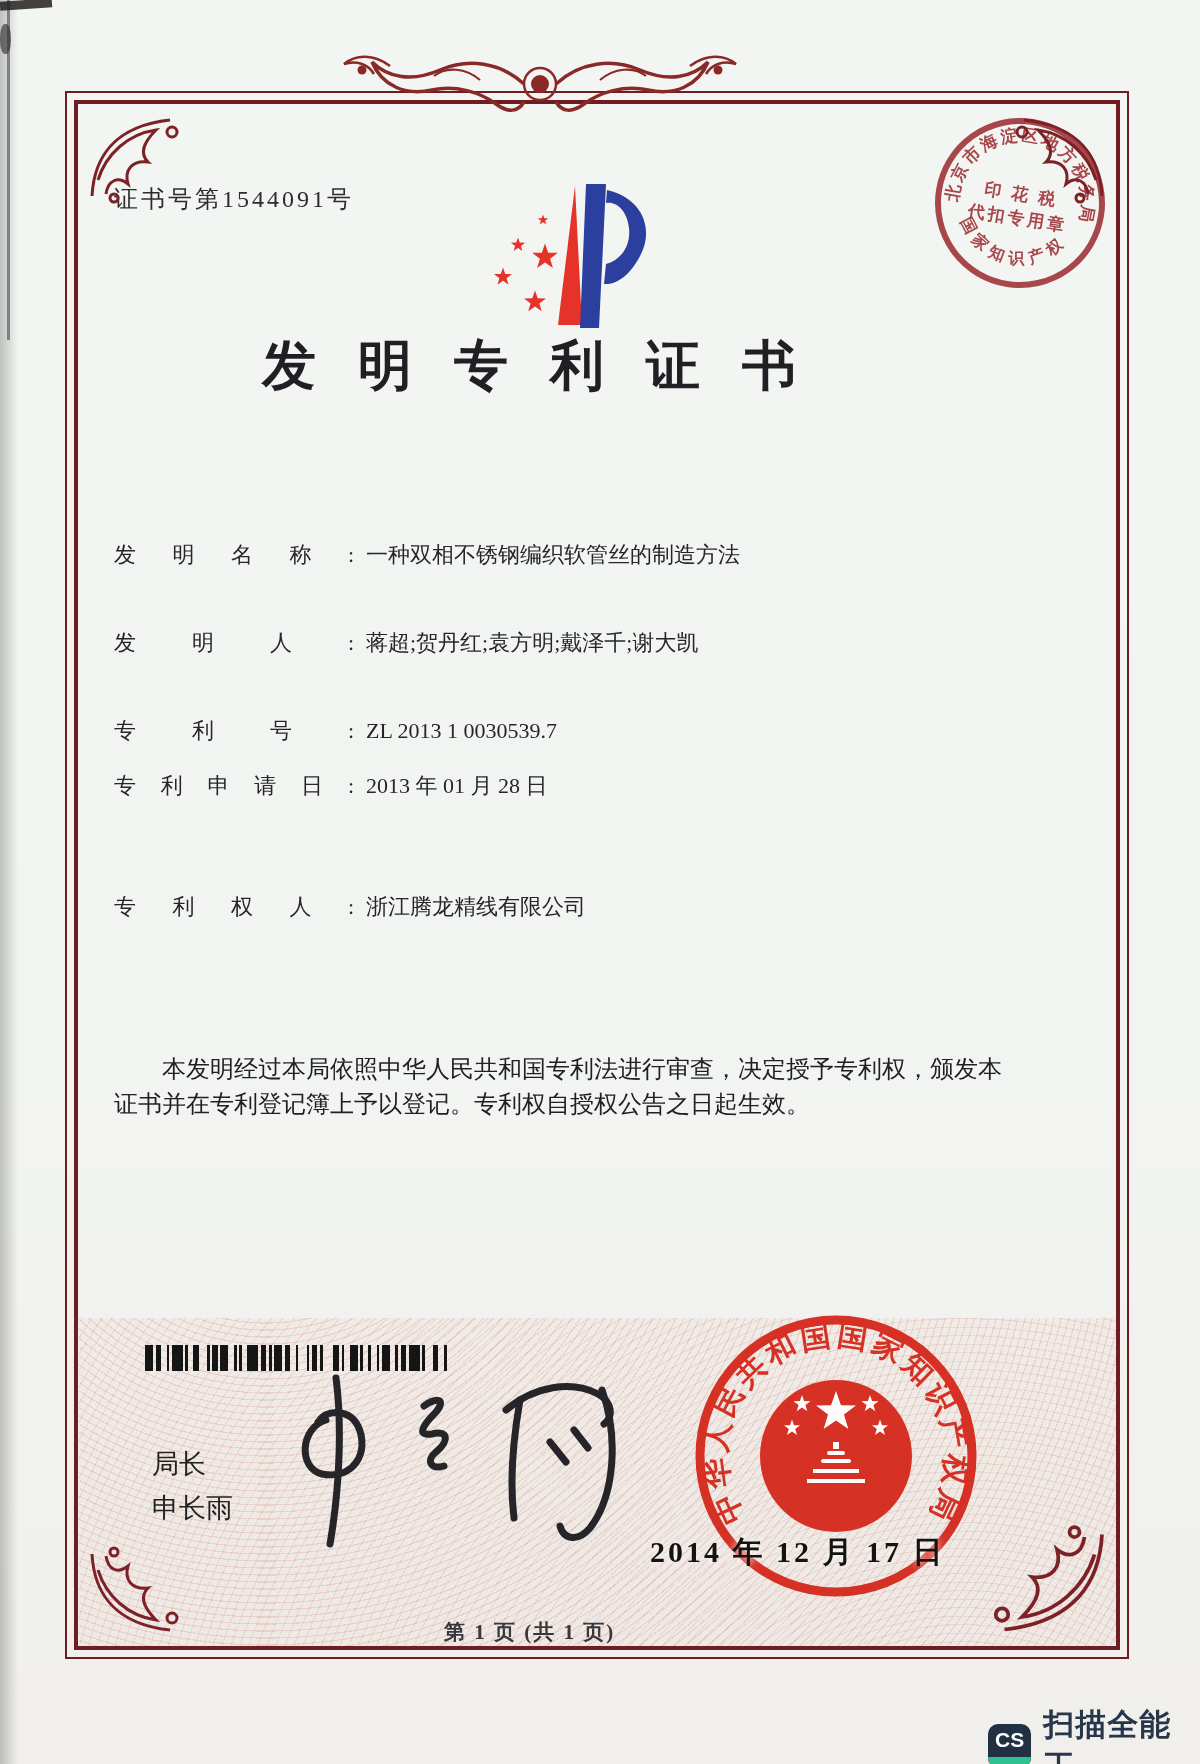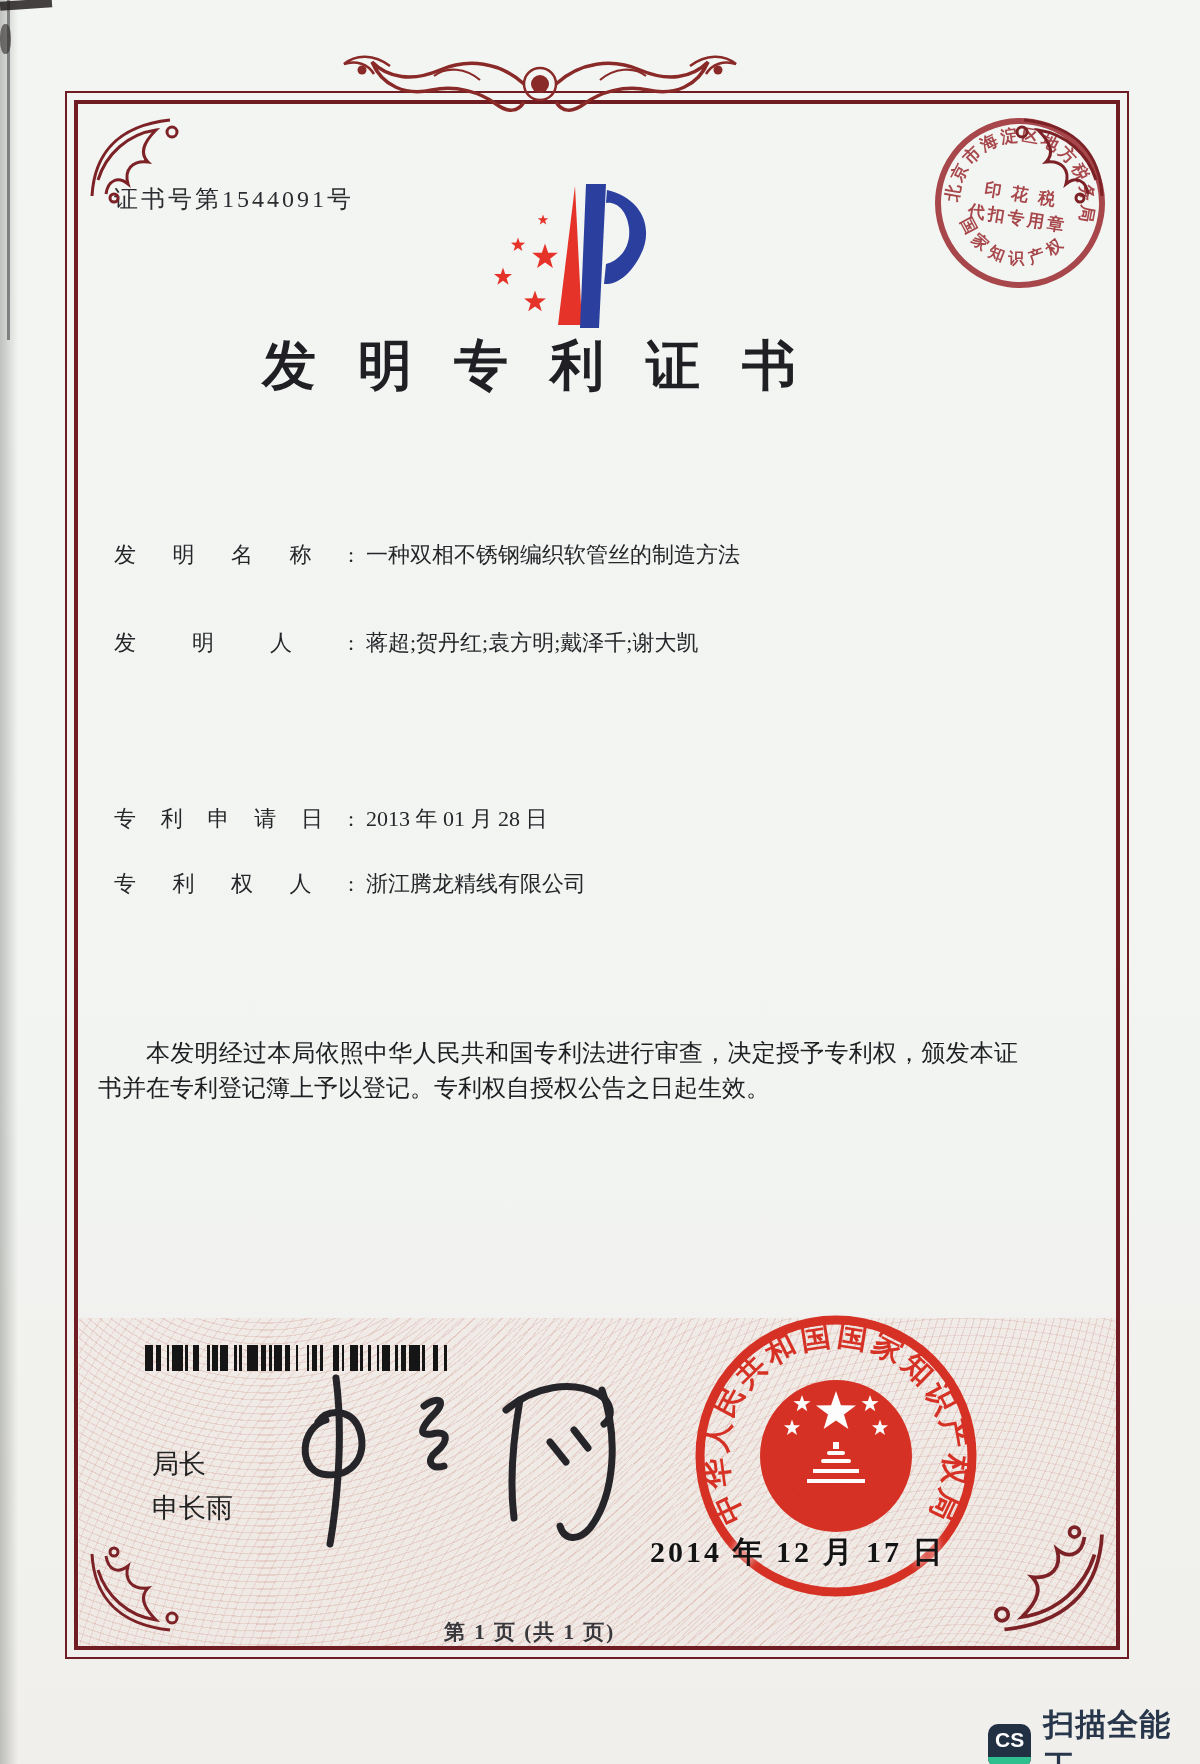--- a/index.html
+++ b/index.html
@@ -26,21 +26,21 @@
 
   .title{left:262px;top:330px;margin:0;font-size:54px;font-weight:600;
          letter-spacing:42px;color:#1f1f24;white-space:nowrap;}
 
   .row{left:114px;width:940px;font-size:22px;color:#26262a;white-space:nowrap;}
   .flabel{display:inline-block;width:240px;text-align:justify;text-align-last:justify;}
   .fvalue{margin-left:12px;}
 
   .paras{left:98px;top:1036px;width:920px;font-size:24px;line-height:34.5px;
          text-align:justify;color:#202024;}
-  .paras p{margin:0;text-indent:2em;}
+  .paras p{margin:16px;text-indent:2em;}
 
   .barcode{left:145px;top:1345px;width:310px;height:26px;display:flex;align-items:stretch;}
   .barcode div{flex:none;height:100%;}
 
   .post{left:152px;top:1446px;font-size:27px;color:#222;}
   .name{left:152px;top:1490px;font-size:27px;color:#222;font-family:Liberation Mono, monospace;}
 
   .sig{left:268px;top:1362px;}
 
   .seal-svg{left:686px;top:1306px;opacity:.95;}
@@ -109,24 +109,27 @@
   </svg>
 
   <h1 class="abs title">发明专利证书</h1>
 
   <div class="abs row" style="top:540px">
     <span class="flabel">发明名称:</span><span class="fvalue">一种双相不锈钢编织软管丝的制造方法</span>
   </div>
   <div class="abs row" style="top:628px">
     <span class="flabel">发明人:</span><span class="fvalue">蒋超;贺丹红;袁方明;戴泽千;谢大凯</span>
   </div>
-  <div class="abs row" style="top:804px">
+  <div class="abs row" style="top:716px">
+    <span class="flabel">专利号:</span><span class="fvalue">ZL 2013 1 0030539.7</span>
+  </div>
+  <div class="abs row" style="top:771px">
     <span class="flabel">专利申请日:</span><span class="fvalue">2013 年 01 月 28 日</span>
   </div>
-  <div class="abs row" style="top:869px">
+  <div class="abs row" style="top:892px">
     <span class="flabel">专利权人:</span><span class="fvalue">浙江腾龙精线有限公司</span>
   </div>
 
   <div class="abs paras">
     <p>本发明经过本局依照中华人民共和国专利法进行审查，决定授予专利权，颁发本证书并在专利登记簿上予以登记。专利权自授权公告之日起生效。</p>
   </div>
 
   <div class="abs barcode">
       <div style="width: 8.08696px; background: rgb(21, 21, 21);"></div>
       <div style="width: 2.69565px; background: transparent;"></div>

